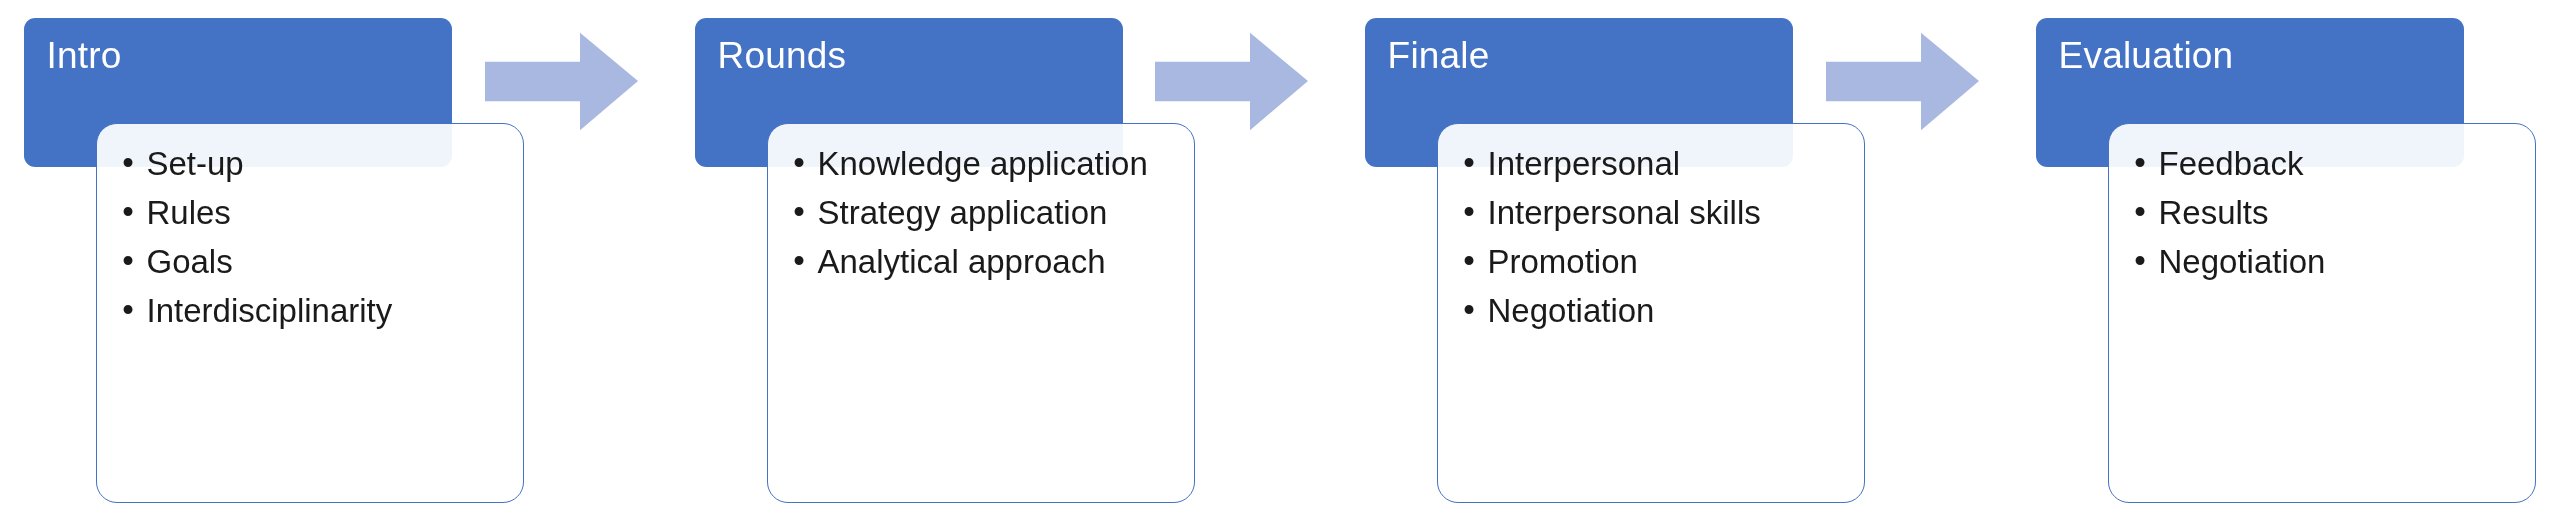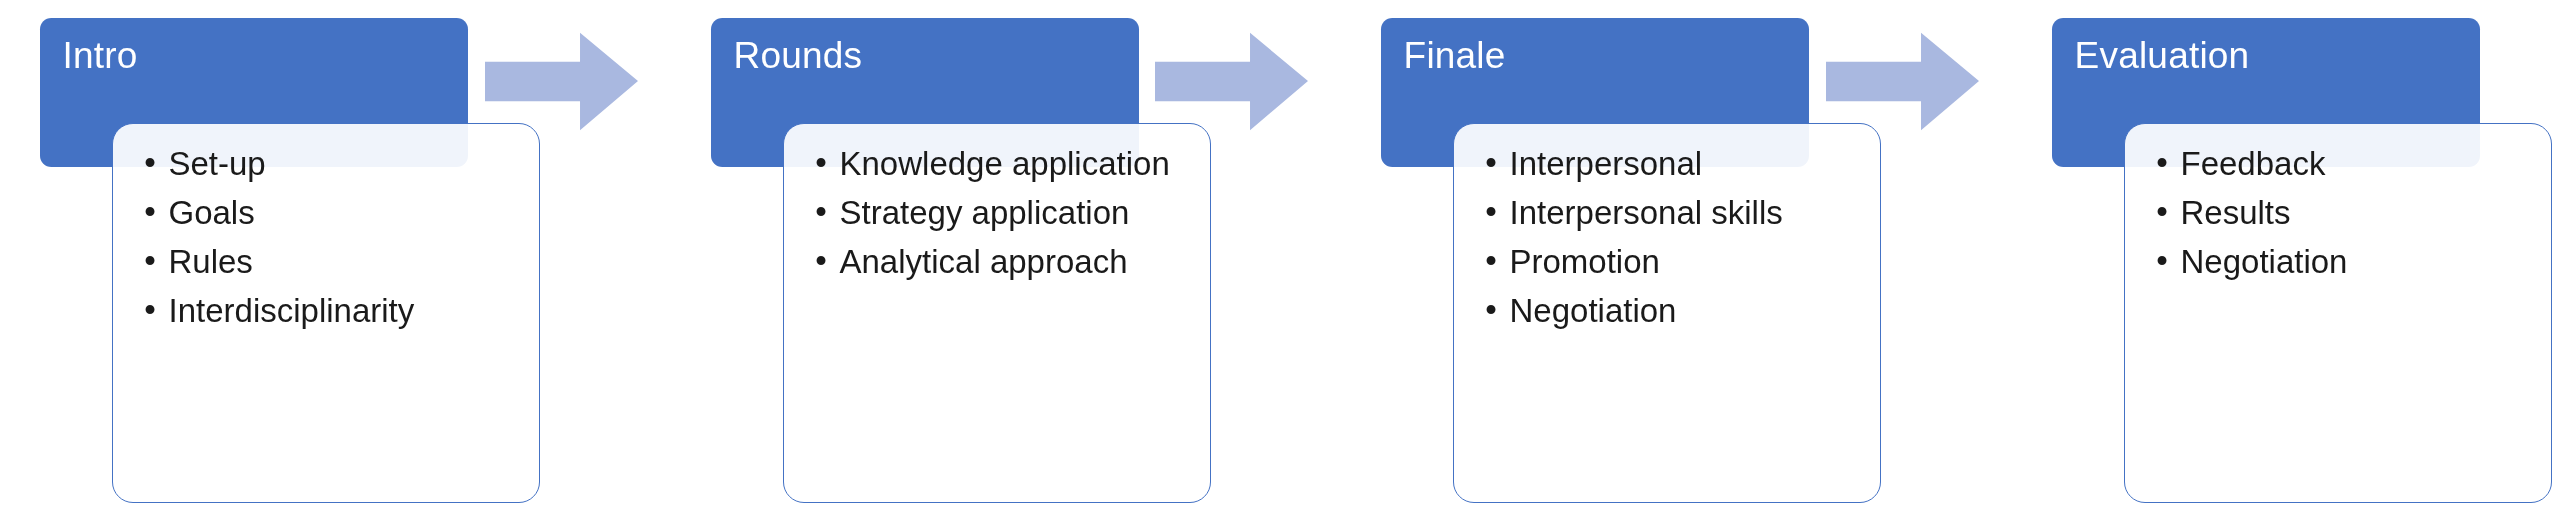--- a/index.html
+++ b/index.html
@@ -25,50 +25,50 @@
   .stage {
     position: absolute;
     top: 18px;
     width: 517px;
     height: 485px;
   }
 
   
   .stage-header {
     position: absolute;
-    left: 16px;
+    left: 0;
     top: 0;
     width: 428px;
     height: 149px;
     background: #4472C4;
     border-radius: 11.3px;
     box-sizing: border-box;
     padding: 19.4px 0 0 22.6px;
   }
   .stage-title {
     color: #ffffff;
     font-size: 37px;
     line-height: 1.05;
     font-weight: 400;
     letter-spacing: 0.2px;
     white-space: nowrap;
   }
 
   
   .stage-card {
     position: absolute;
-    left: 88px;
+    left: 72px;
     top: 105px;
     width: 428px;
     height: 380px;
     background: rgba(255,255,255,0.92);
     border: 1.6px solid #4472C4;
     border-radius: 21px;
     box-sizing: border-box;
-    padding: 21px 21px 16px 28px;
+    padding: 21px 21px 16px 22px;
   }
 
   .bullet-list {
     list-style: none;
     margin: 0;
     padding: 0;
   }
   .bullet-item {
     position: relative;
     padding-left: 27.5px;
@@ -102,22 +102,22 @@
 
 <div id="diagram">
 
   <div class="stage" style="left:24px;">
     <div class="stage-header">
       <div class="stage-title">Intro</div>
     </div>
     <div class="stage-card">
       <ul class="bullet-list">
         <li class="bullet-item">Set-up</li>
+        <li class="bullet-item">Rules</li>
         <li class="bullet-item">Goals</li>
-        <li class="bullet-item">Rules</li>
         <li class="bullet-item">Interdisciplinarity</li>
       </ul>
     </div>
   </div>
 
   <div class="arrow" style="left:485px;">
     <svg viewBox="0 0 190 125" xmlns="http://www.w3.org/2000/svg" aria-hidden="true">
       <polygon points="0,38 118,38 118,2 190,62 118,123 118,87 0,87" fill="#A9B8E0"></polygon>
     </svg>
   </div>

